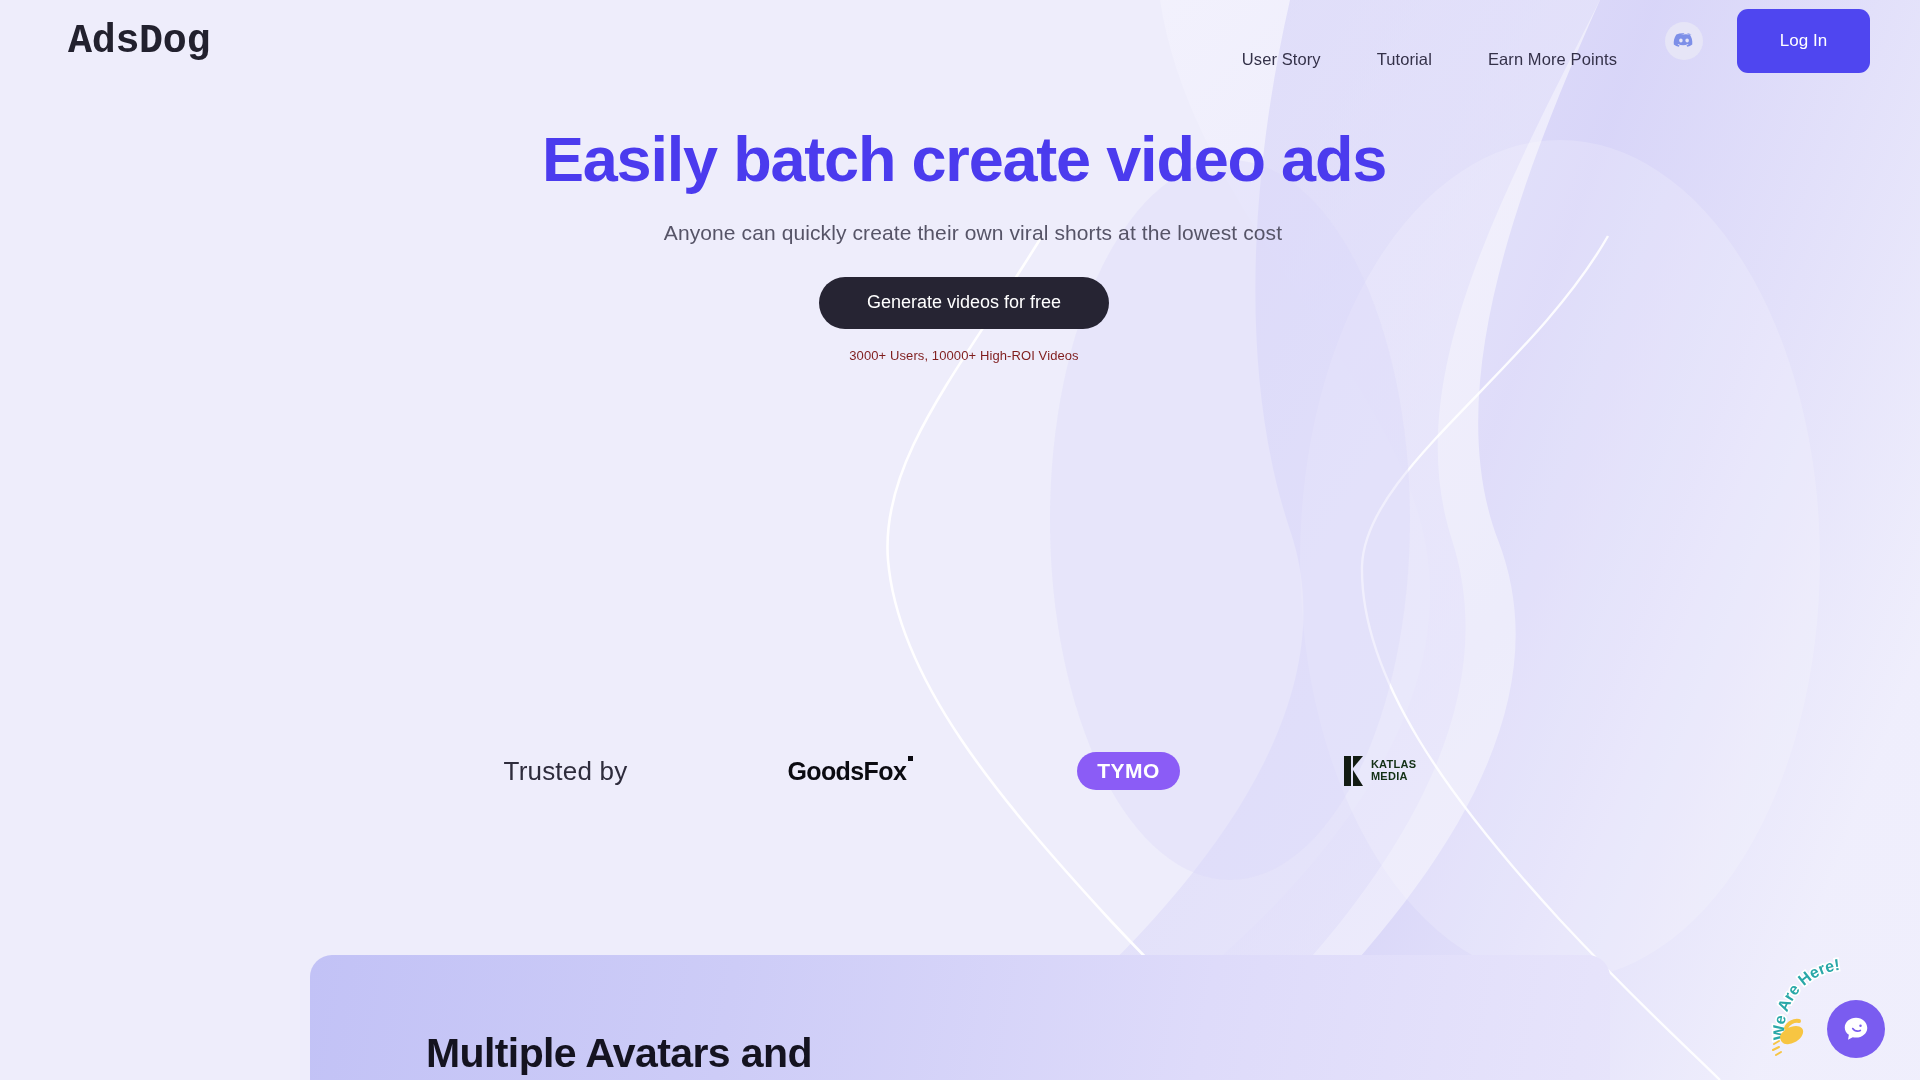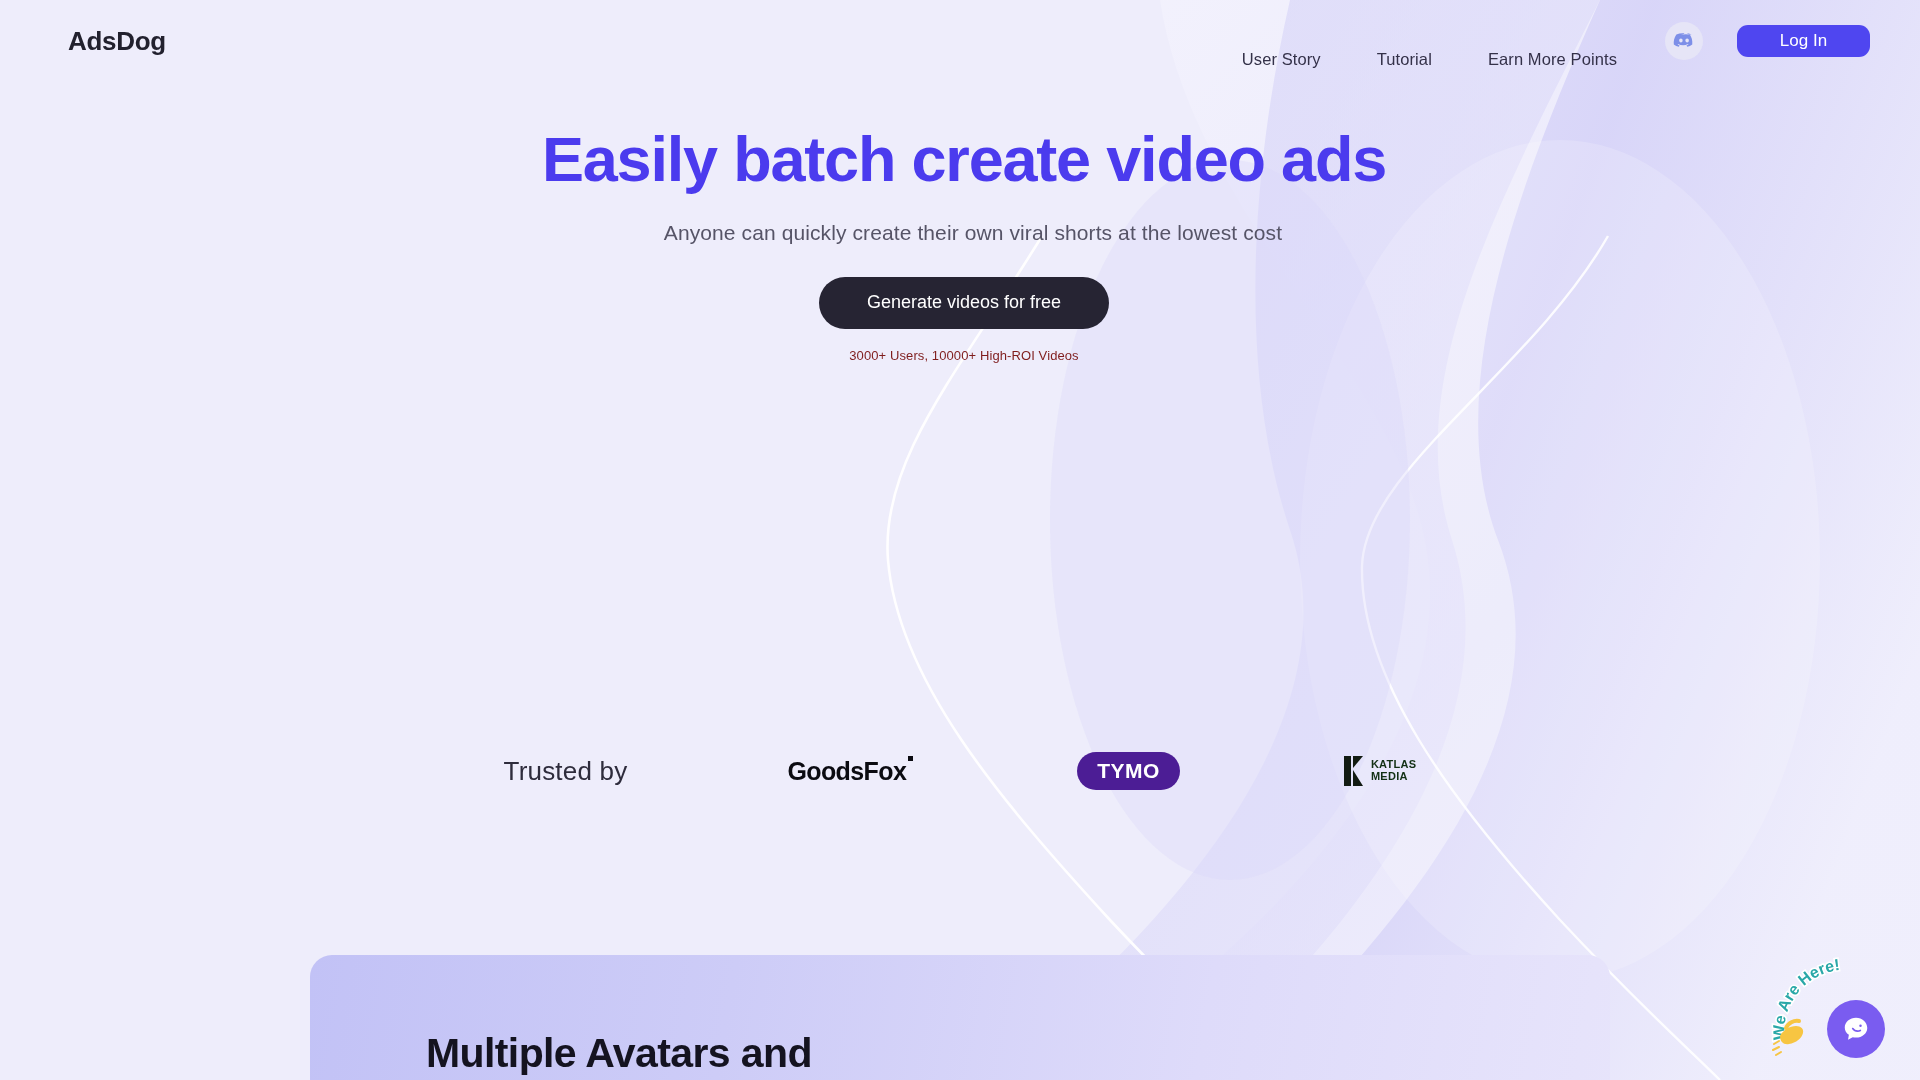--- a/index.html
+++ b/index.html
@@ -15,38 +15,38 @@
   .bg-layer { position:absolute; inset:0; overflow:hidden; pointer-events:none; z-index:0; }
   .bg-layer svg { position:absolute; top:0; left:0; width:1920px; height:1080px; display:block; }
 
   
   .nav {
     position:absolute; top:0; left:0; width:1920px; height:82px;
     display:flex; align-items:center; z-index:20;
     padding:0 50px 0 68px;
   }
   .logo {
-    font-size:26px; font-weight:700; color:#22212e; letter-spacing:-0.3px;
-    font-family:Liberation Sans, sans-serif;
+    font-size:40px; font-weight:700; color:#22212e; letter-spacing:-0.3px;
+    font-family:Liberation Mono, monospace;
   }
   .nav-spacer { flex:1; }
   .nav-links { display:flex; align-items:center; gap:4px;margin-top:36px; }
   .nav-link {
     font-size:16.5px; color:#343149; padding:0 26px; cursor:pointer;
     white-space:nowrap; letter-spacing:0.1px;
   }
   .discord-btn {
     width:38px; height:38px; border-radius:50%;
     background:#e6e5f7; display:flex; align-items:center; justify-content:center;
     margin-left:22px; margin-right:34px; cursor:pointer; flex:0 0 auto;
   }
   .discord-btn svg { width:22px; height:22px; display:block; }
   .login-btn {
     background:#4f46f0; color:#ffffff; font-size:17px;
-    padding:0 16px; height:32px; min-width:133px;
+    padding:0 16px; height:64px; min-width:133px;
     border-radius:11px; border:none; cursor:pointer;
     display:flex; align-items:center; justify-content:center;
     font-family:"Liberation Sans", sans-serif;
   }
 
   
   .hero { position:absolute; top:0; left:0; width:1920px; z-index:10; text-align:center;padding-left:8px; }
   .hero-title {
     margin-top:124px;
     font-size:63px; line-height:1.12; font-weight:700;
@@ -75,21 +75,21 @@
   .gf-text {
     font-size:25px; font-weight:700; color:#0b0b11; letter-spacing:-0.6px;
     position:relative; font-family:"Liberation Sans", sans-serif;
   }
   .gf-dot {
     display:inline-block; width:5px; height:5px; background:#0b0b11;
     vertical-align:super; margin-left:2px; position:relative; top:-9px;
   }
   .logo-tymo { margin-right:100px; }
   .tymo-pill {
-    background:#4c1d95; border-radius:30px; padding:7px 20px;
+    background:#8b5cf6; border-radius:30px; padding:7px 20px;
     display:flex; align-items:flex-end; justify-content:center;
   }
   .tymo-text {
     color:#ffffff; font-size:21px; font-weight:700; letter-spacing:0.5px;
     font-family:"Liberation Sans", sans-serif;
   }
   .logo-katlas { display:flex; align-items:center; gap:7px; }
   .katlas-mark { width:20px; height:30px; display:block; }
   .katlas-text {
     display:flex; flex-direction:column; line-height:1.08;

